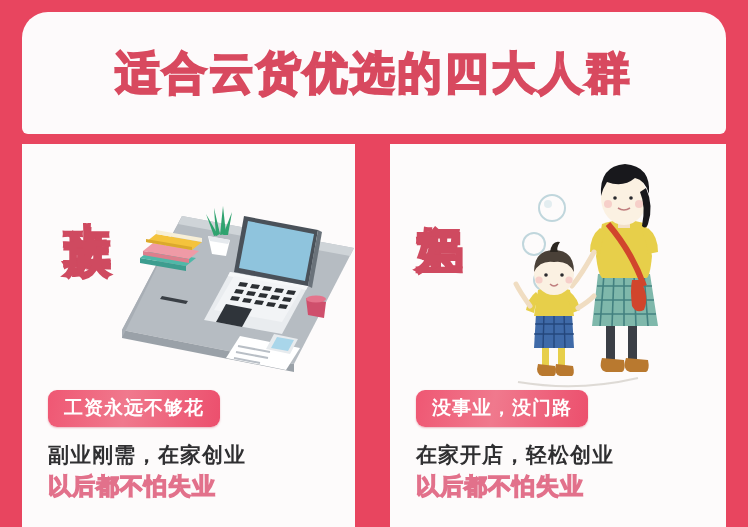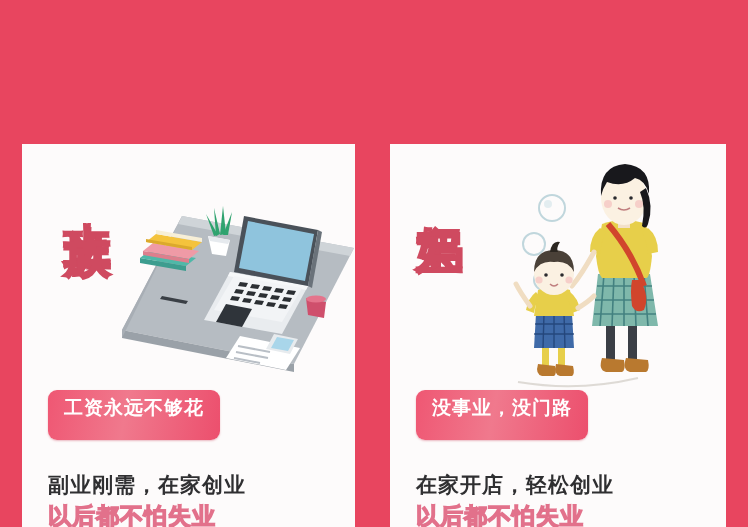--- a/index.html
+++ b/index.html
@@ -63,31 +63,31 @@
   .vlabel-left{left:40px;top:42px;}
   .vlabel-right{left:24px;top:44px;}
 
   
   .copy{position:absolute;left:26px;}
   .copy-left{top:246px;}
   .copy-right{top:246px;}
 
   .badge{
     display:inline-block;
-    padding:5px 16px 19px 16px;
+    padding:5px 16px 6px 16px;
     border-radius:9px;
     background:linear-gradient(100deg,#ef5773 0%,#f0798d 45%,#ec4f6d 100%);
     color:#ffffff;
     font-size:19px;font-weight:bold;letter-spacing:1px;
     font-family:"DejaVu Sans","Liberation Sans",sans-serif;
     box-shadow:0 1px 2px rgba(200,60,85,.35);
     white-space:nowrap;
   }
   .line-dark{
-    margin-top:31px;
+    margin-top:14px;
     font-size:21px;font-weight:bold;letter-spacing:1px;
     color:#2f2f31;white-space:nowrap;
     font-family:"DejaVu Sans","Liberation Sans",sans-serif;
   }
   .line-pink{
     margin-top:2px;
     font-size:23px;font-weight:bold;letter-spacing:1px;
     color:#f4a6b6;
     -webkit-text-stroke:1.4px #e2718b;
     white-space:nowrap;
@@ -100,20 +100,23 @@
 
   
   .mom-art{position:absolute;left:110px;top:18px;width:205px;height:228px;}
   .mom-art svg{display:block;}
 </style>
 </head>
 <body>
 
 <div class="poster">
 
+  <div class="title-card">
+    <div class="title-text">适合云货优选的四大人群</div>
+  </div>
 
   <div class="band">
 
     <div class="panel panel-left">
 
       <div class="vlabel vlabel-left">上班族</div>
 
       <div class="desk-art">
         <svg viewBox="0 0 232 190" width="232" height="190" aria-hidden="true">
 

